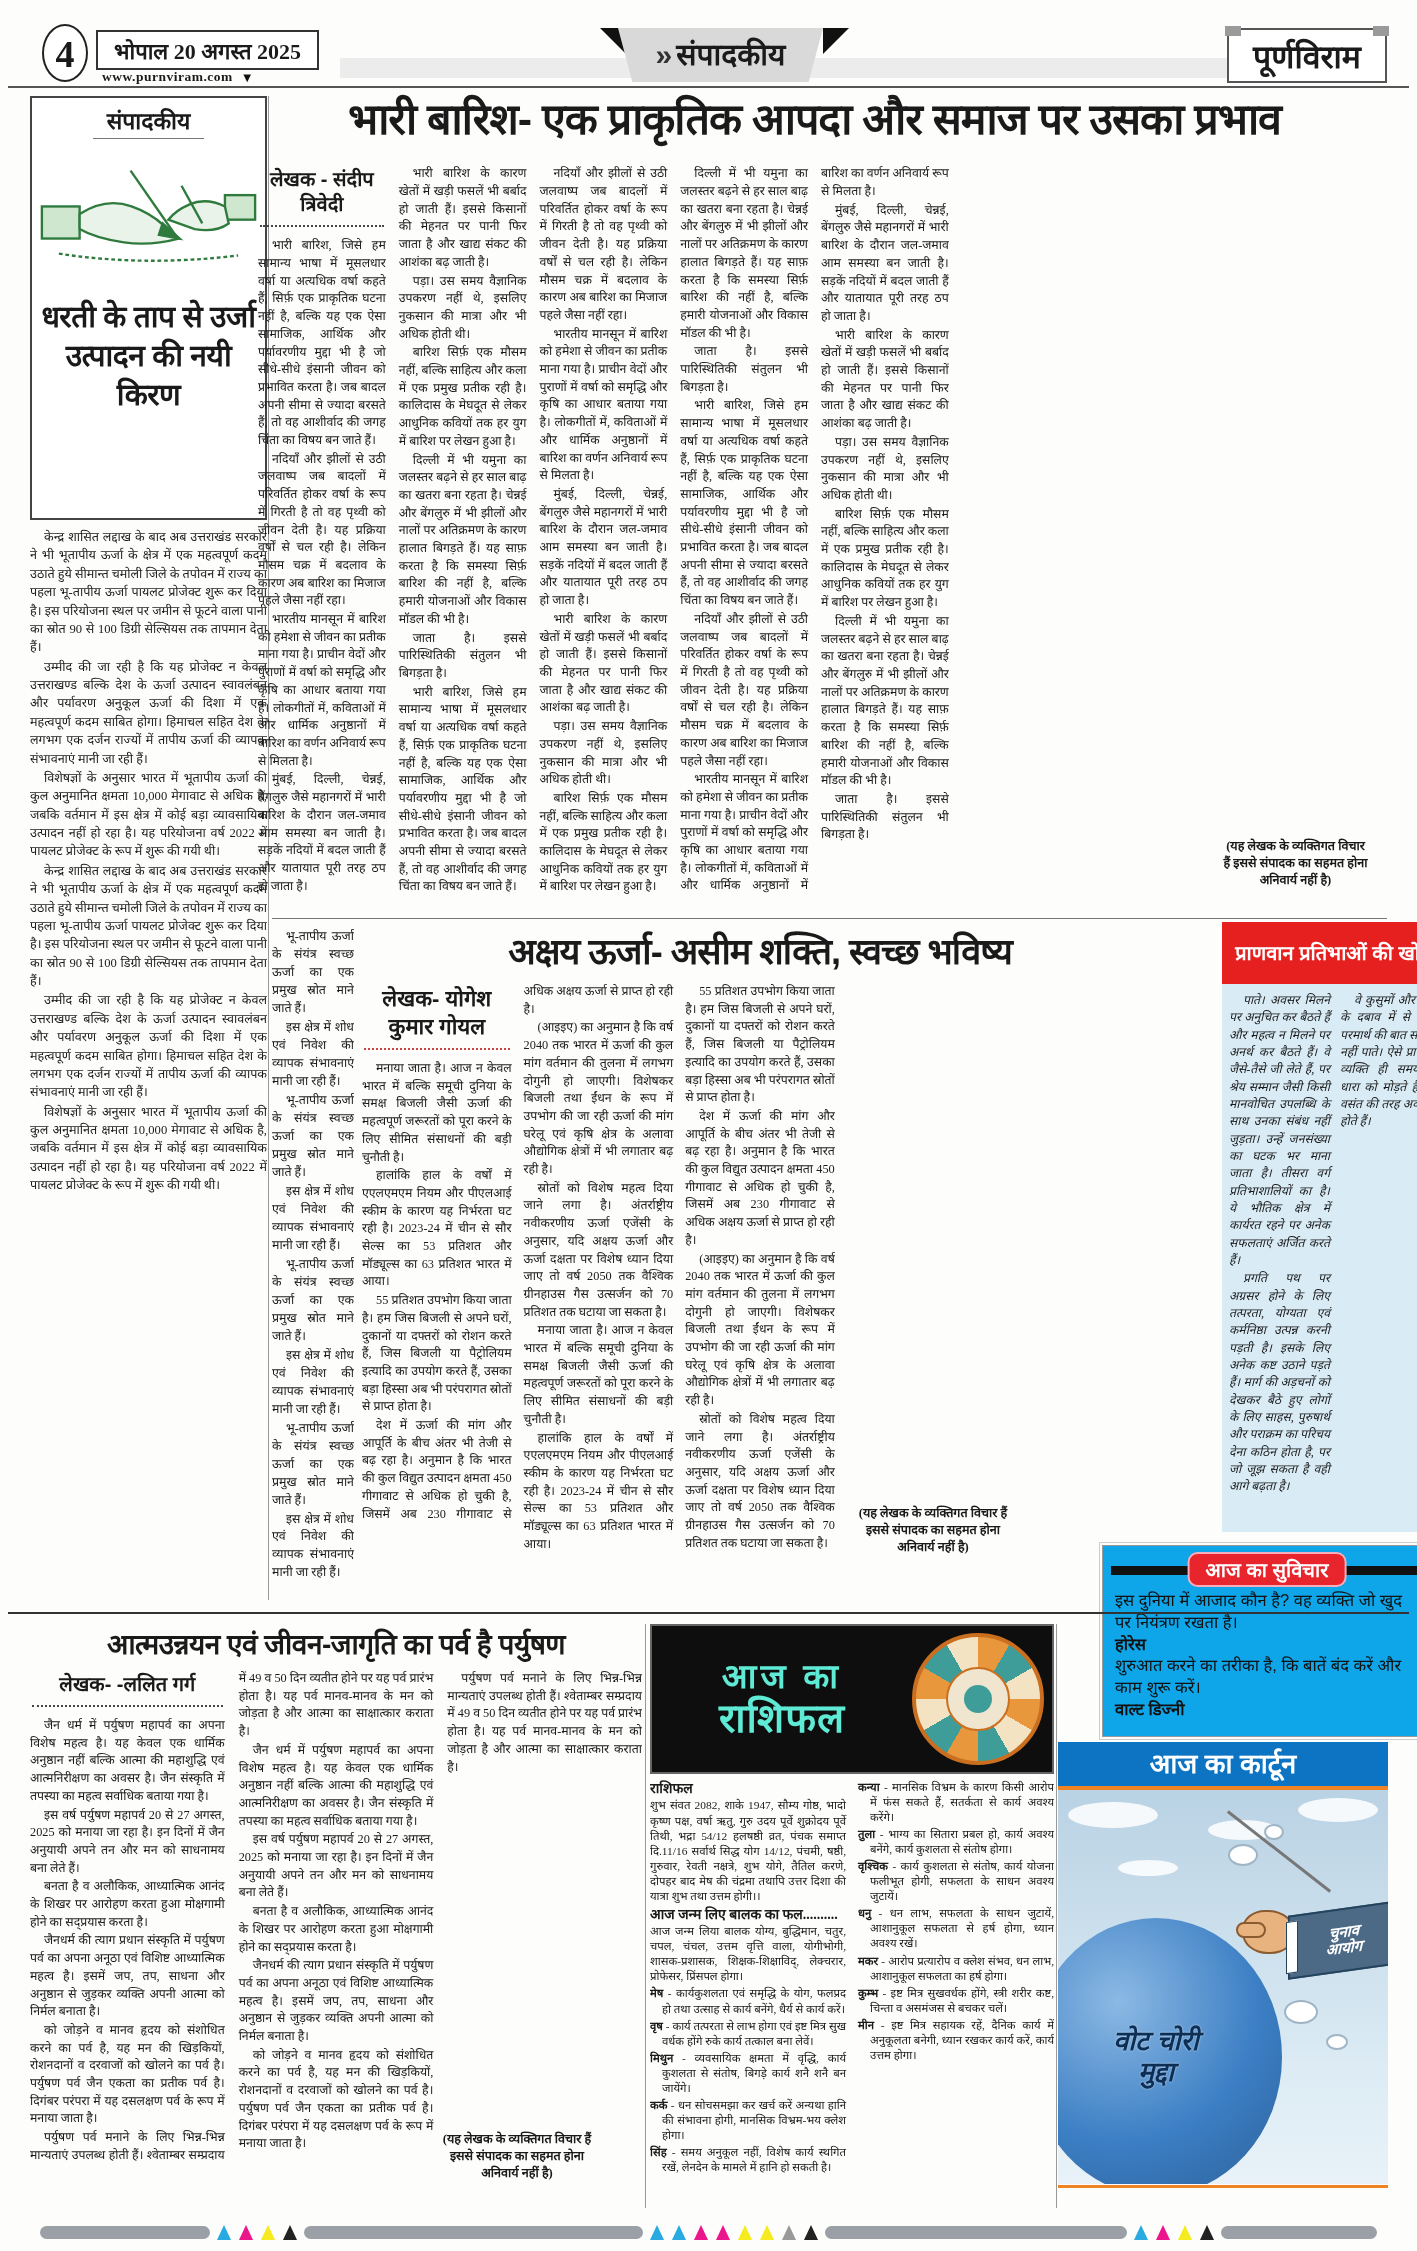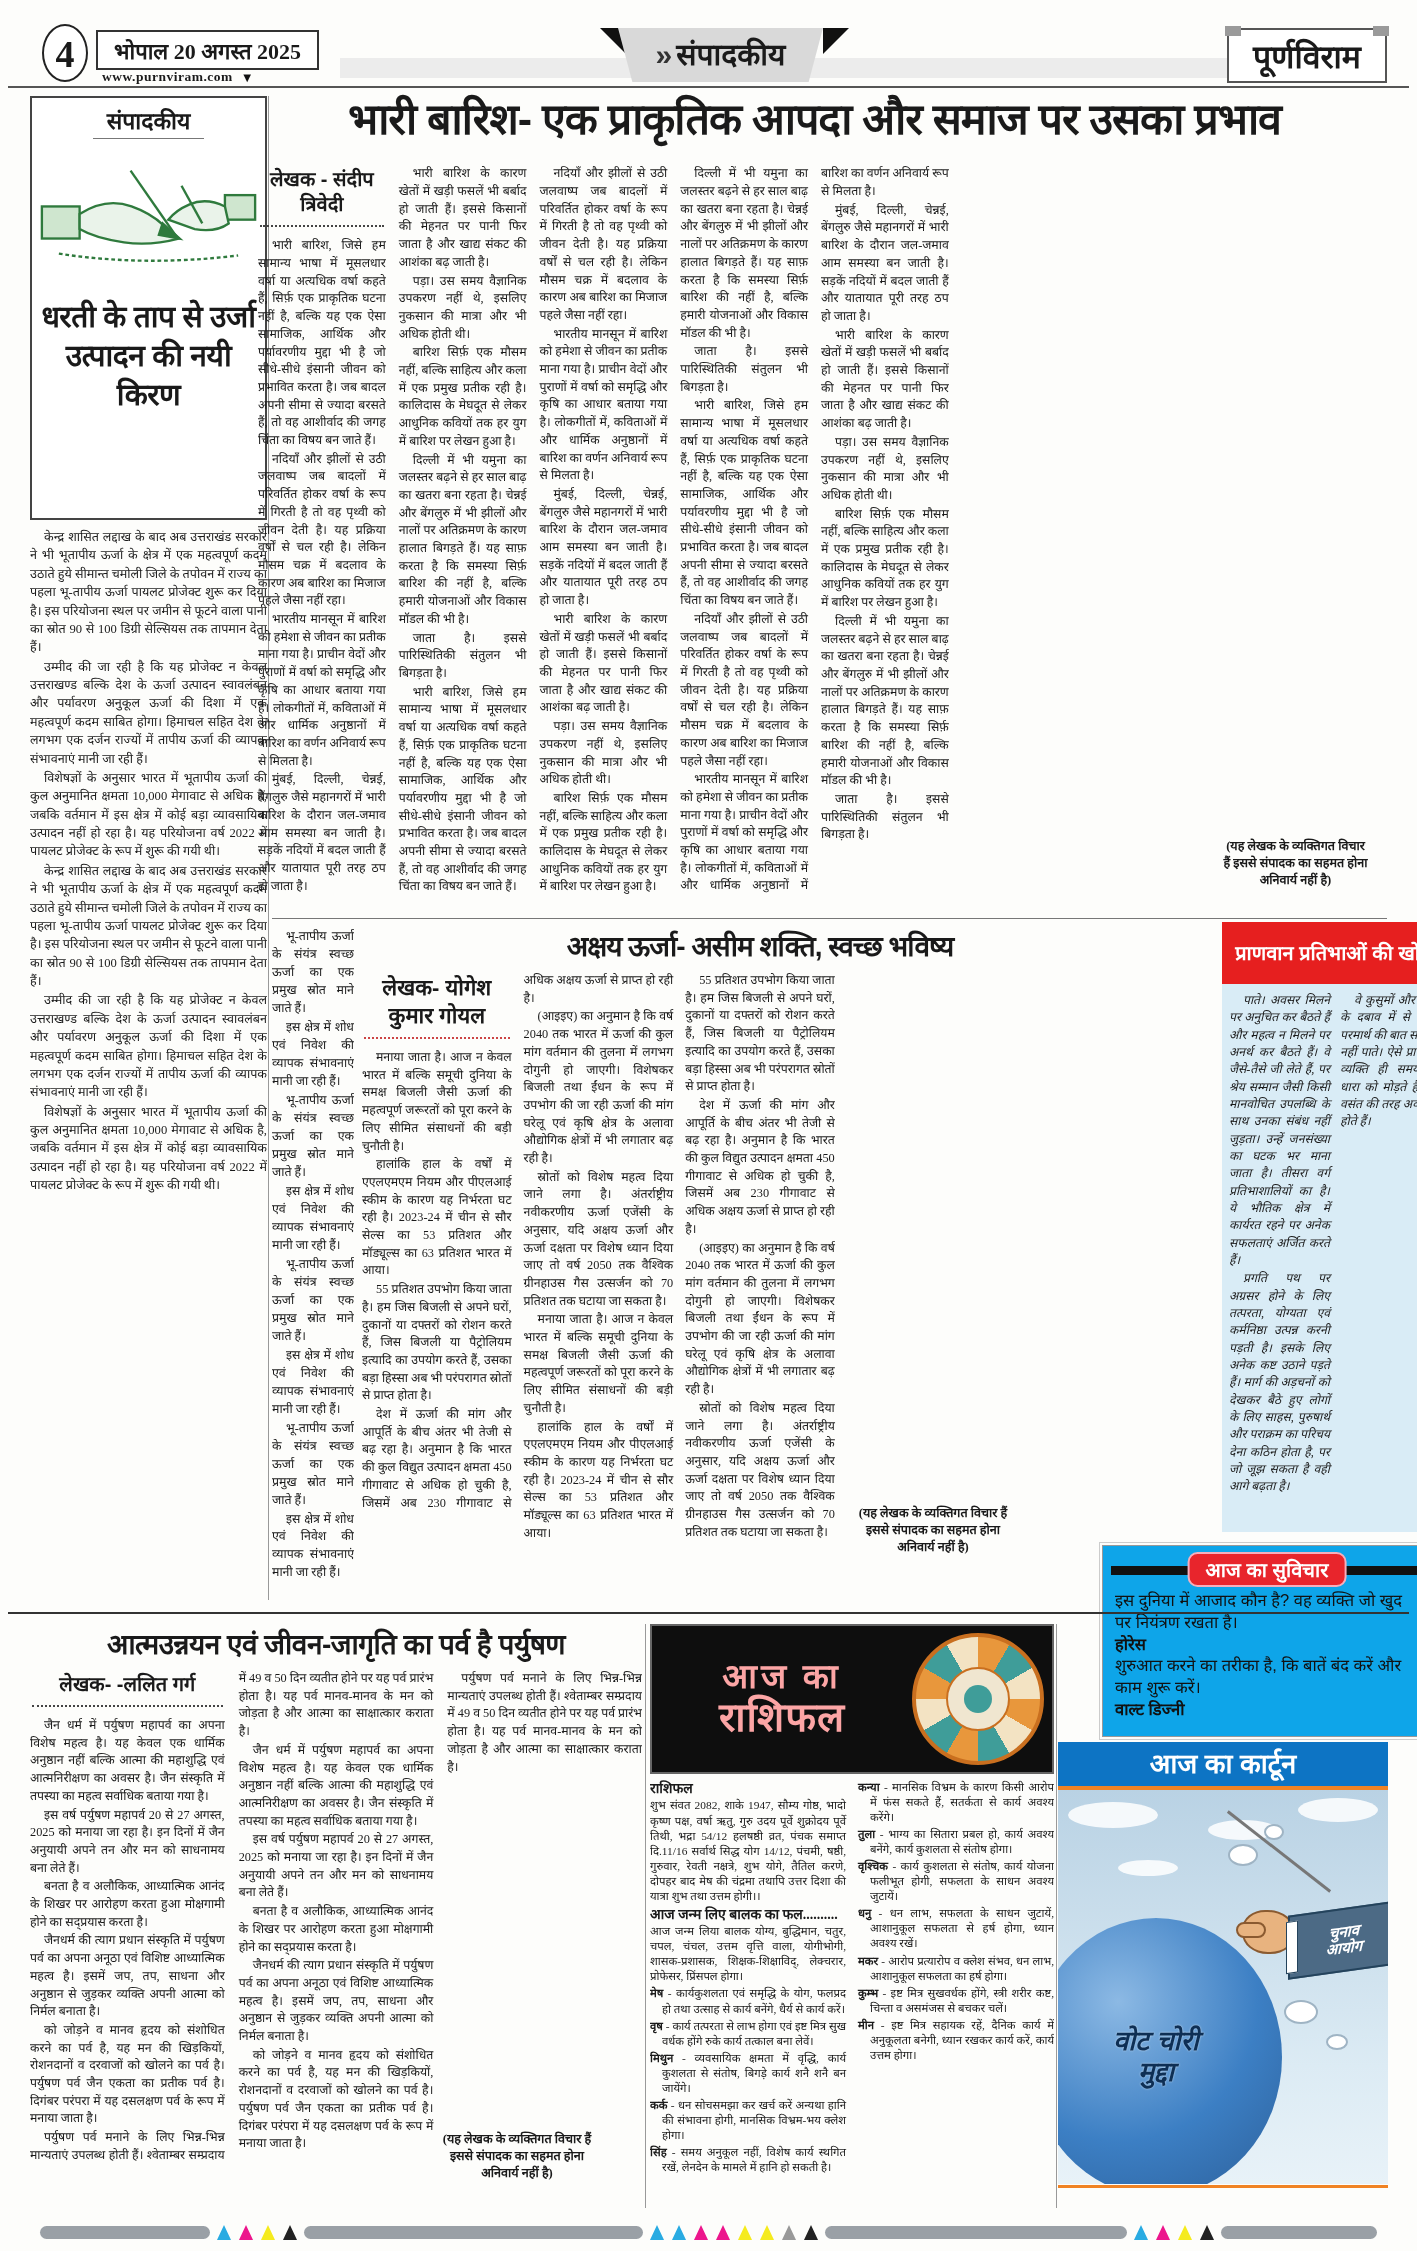--- a/index.html
+++ b/index.html
@@ -44,21 +44,21 @@
   .lead-body{position:relative;margin-top:22px;height:750px;overflow:hidden;
              columns:8;column-gap:13px;column-fill:auto;font-size:12.3px;line-height:1.44;text-align:justify}
   .byline{font-weight:bold;font-size:20px;text-align:center;line-height:1.25;
           border-bottom:2px dotted #444;padding-bottom:8px;margin:2px 2px 10px;break-inside:avoid;
           font-family:"Liberation Sans","DejaVu Sans",sans-serif}
   .byline.red{border-bottom-color:#cc4444;font-size:22px}
   .disc{position:absolute;font-weight:bold;font-size:12.6px;text-align:center;line-height:1.35}
   .lead-disc{right:2px;bottom:26px;width:147px}
   
   .energy{top:926px;left:362px;width:796px;height:632px}
-  .energy-headline{font-weight:bold;font-size:28px;text-align:center;letter-spacing:-1px}
+  .energy-headline{font-weight:bold;font-size:36px;text-align:center;letter-spacing:-1px}
   .energy-body{margin-top:8px;height:572px;overflow:hidden;columns:5;column-gap:12px;column-fill:auto;
                font-size:12.3px;line-height:1.44;text-align:justify}
   .energy-disc{right:150px;bottom:2px;width:150px}
   
   .talent{top:922px;left:1222px;width:226px}
   .talent-hdr{background:#e61f1f;color:#fff;font-weight:bold;font-size:20px;text-align:center;
               height:62px;line-height:62px;white-space:nowrap;overflow:hidden;
               font-family:"Liberation Sans","DejaVu Sans",sans-serif}
   .talent-body{background:#d9ecf6;height:548px;overflow:hidden;padding:8px 7px;
                columns:2;column-gap:10px;column-fill:auto;font-style:italic;
@@ -75,22 +75,22 @@
   .quote-author{font-weight:bold}
   
   .festival{top:1624px;left:30px;width:612px;height:556px}
   .festival-headline{font-weight:bold;font-size:28px;text-align:center;letter-spacing:-.5px}
   .festival-body{position:relative;margin-top:8px;height:512px;overflow:hidden;columns:3;column-gap:14px;
                  column-fill:auto;font-size:12.3px;line-height:1.44;text-align:justify}
   .festival-disc{right:40px;bottom:0;width:170px}
   
   .horo{top:1624px;left:650px;width:404px;height:586px}
   .horo-banner{height:150px;background:#0e0e0e;border:2px solid #666;display:flex;align-items:center}
-  .horo-banner .ttl{flex:1;color:#fca5a5;font-weight:bold;text-align:center;
-                    font-family:Liberation Serif, serif;line-height:1.1}
+  .horo-banner .ttl{flex:1;color:#5eead4;font-weight:bold;text-align:center;
+                    font-family:Liberation Sans, sans-serif;line-height:1.1}
   .horo-banner .t1{font-size:34px;letter-spacing:4px}
   .horo-banner .t2{font-size:40px;letter-spacing:1px}
   .wheel{width:132px;height:132px;border-radius:50%;margin-right:8px;position:relative;flex:none;
          border:4px solid #c96f1f;
          background:conic-gradient(#e8973c 0 30deg,#3f9d99 30deg 60deg,#f3e3c3 60deg 90deg,
             #e8973c 90deg 120deg,#f3e3c3 120deg 150deg,#3f9d99 150deg 180deg,
             #e8973c 180deg 210deg,#3f9d99 210deg 240deg,#f3e3c3 240deg 270deg,
             #e8973c 270deg 300deg,#3f9d99 300deg 330deg,#f3e3c3 330deg 360deg)}
   .wheel::before{content:"";position:absolute;inset:30px;border-radius:50%;background:#f0e6d0;border:2px solid #c96f1f}
   .wheel::after{content:"";position:absolute;inset:48px;border-radius:50%;background:#3f9d99}

